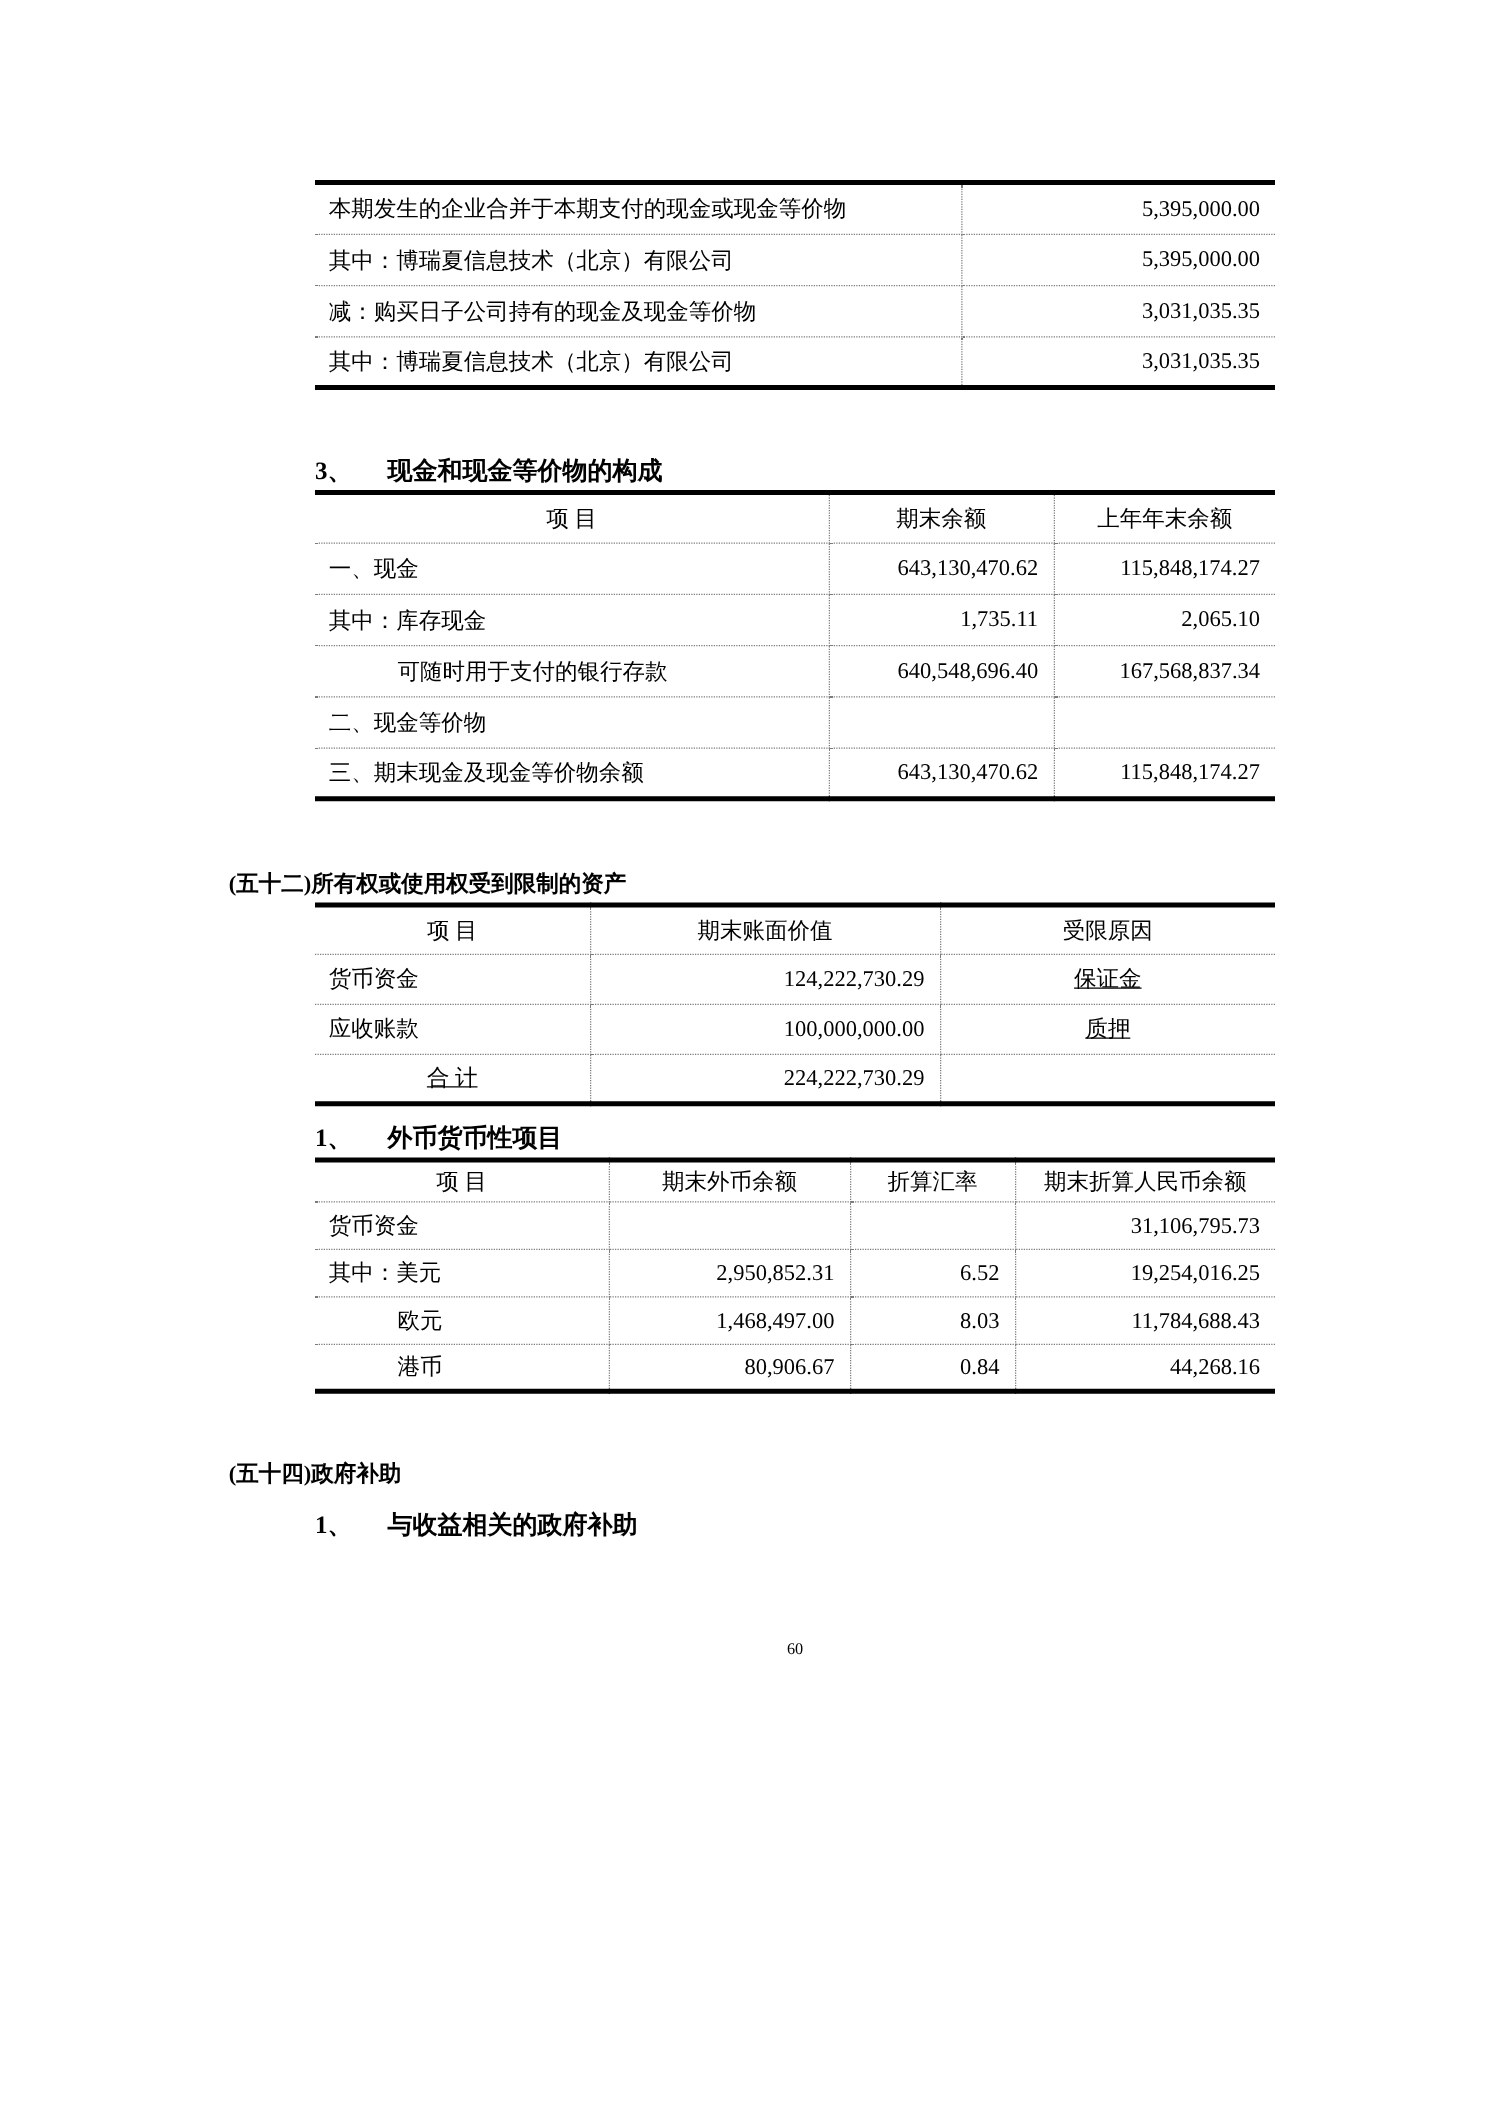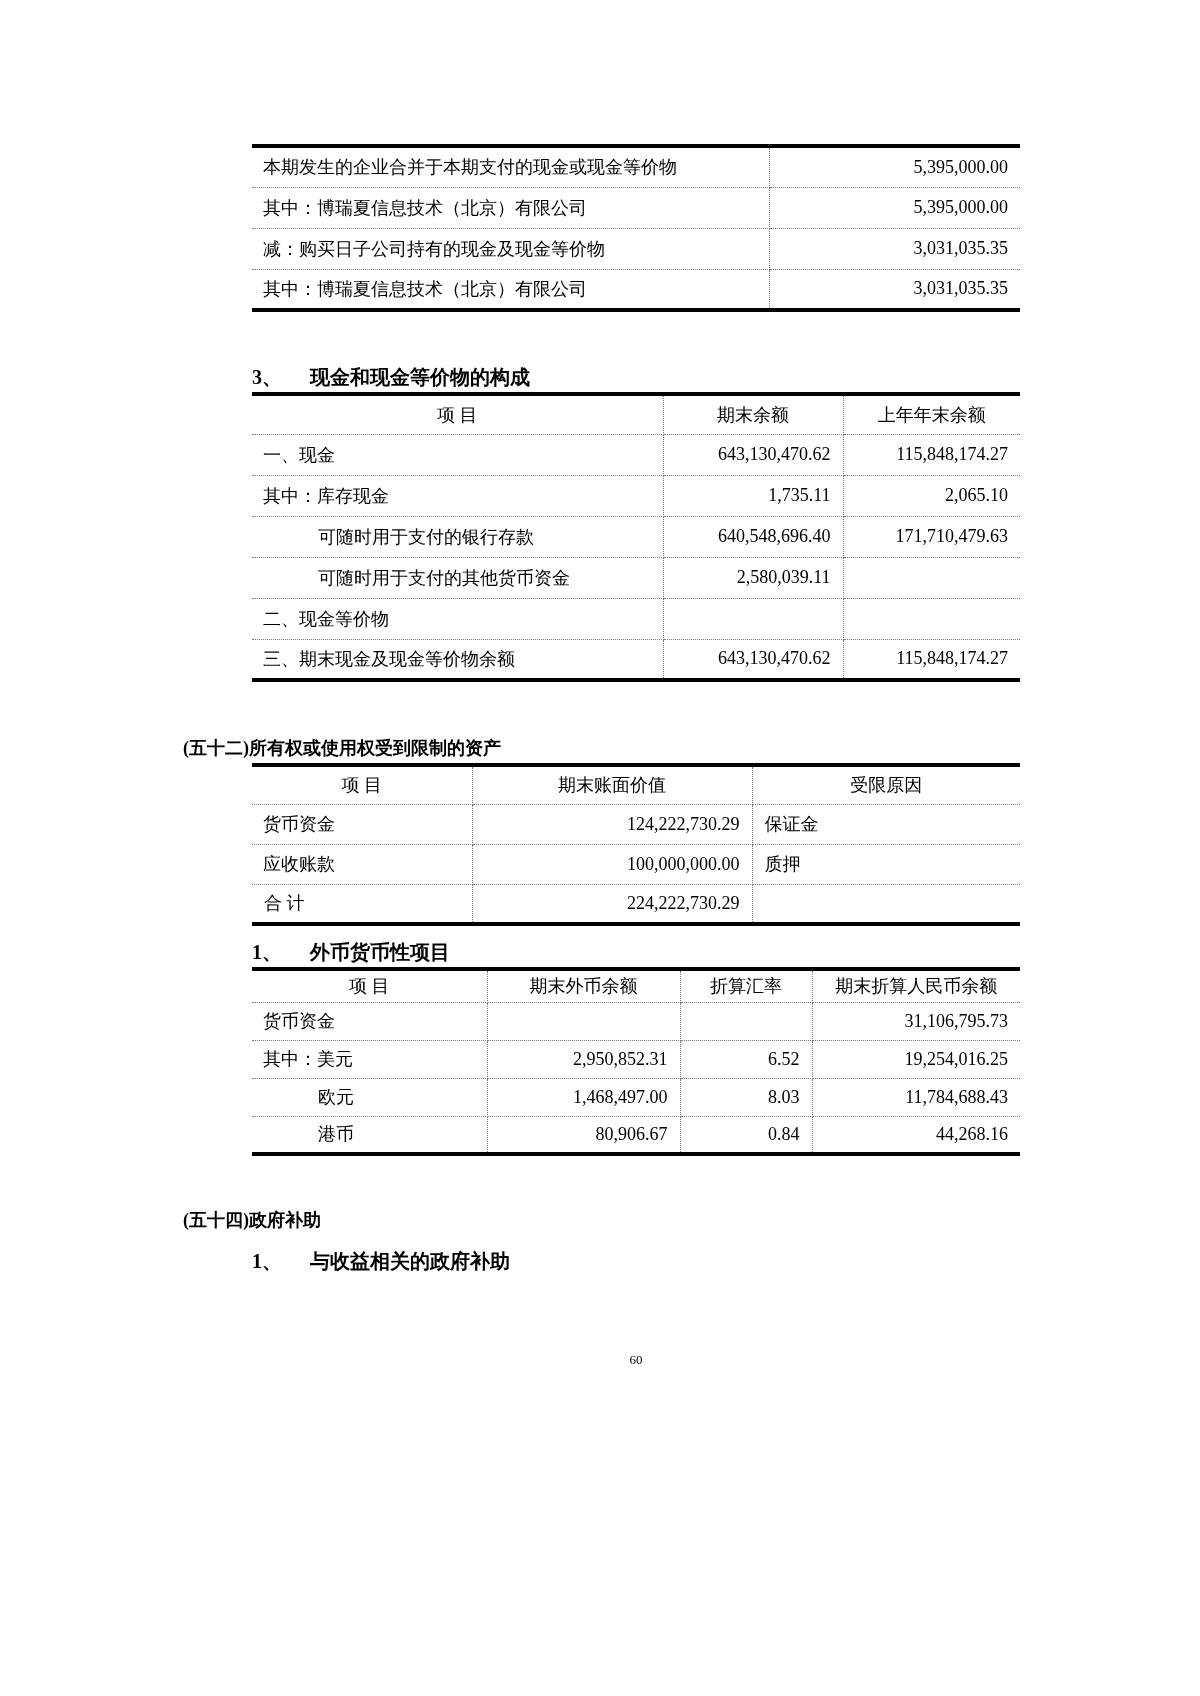--- a/index.html
+++ b/index.html
@@ -19,21 +19,21 @@
   th, td {
     font-weight: normal; font-size: 18px; vertical-align: middle;
     padding: 0 12px; white-space: nowrap; overflow: hidden;
     border-right: 1px dotted #7b7b7b; border-bottom: 1px dotted #7b7b7b;
   }
   th:last-child, td:last-child { border-right: none; }
   tr:last-child td { border-bottom: none; }
   th { text-align: center; }
   .lbl { text-align: left; padding-left: 11px; }
   .num { text-align: right; padding-right: 12px; }
-  .ctr { text-align: left; }
+  .ctr { text-align: center; text-decoration: underline; }
   .indent { padding-left: 66px; }
 
   .t1 { margin-top: 144px; }
   .t1 tr.hdr { height: 42px; } .t1 tr.row { height: 41px; }
   .t2 tr.hdr { height: 40px; } .t2 tr.row { height: 41px; }
   .t3 tr.hdr { height: 39px; } .t3 tr.row { height: 40px; }
   .t4 tr.hdr { height: 33px; } .t4 tr.row { height: 38px; }
 
   .sec-heading {
     font-size: 18px; font-weight: bold; line-height: 30px;
@@ -103,26 +103,21 @@
       <td class="num">115,848,174.27</td>
     </tr>
     <tr class="row">
       <td class="lbl">其中：库存现金</td>
       <td class="num">1,735.11</td>
       <td class="num">2,065.10</td>
     </tr>
     <tr class="row">
       <td class="lbl indent">可随时用于支付的银行存款</td>
       <td class="num">640,548,696.40</td>
-      <td class="num">171,710,479.63</td>
-    </tr>
-    <tr class="row">
-      <td class="lbl indent">可随时用于支付的其他货币资金</td>
-      <td class="num">2,580,039.11</td>
-      <td class="num"></td>
+      <td class="num">167,568,837.34</td>
     </tr>
     <tr class="row">
       <td class="lbl">二、现金等价物</td>
       <td class="num"></td>
       <td class="num"></td>
     </tr>
     <tr class="row">
       <td class="lbl">三、期末现金及现金等价物余额</td>
       <td class="num">643,130,470.62</td>
       <td class="num">115,848,174.27</td>

